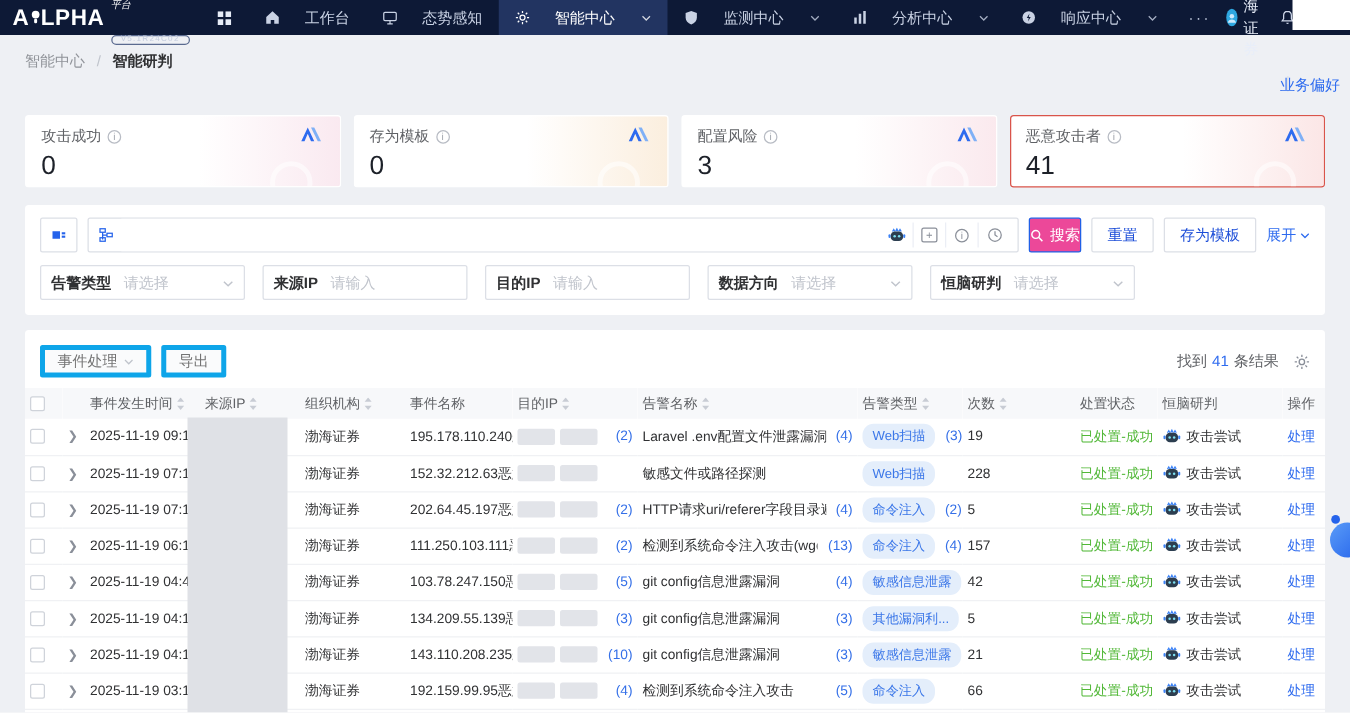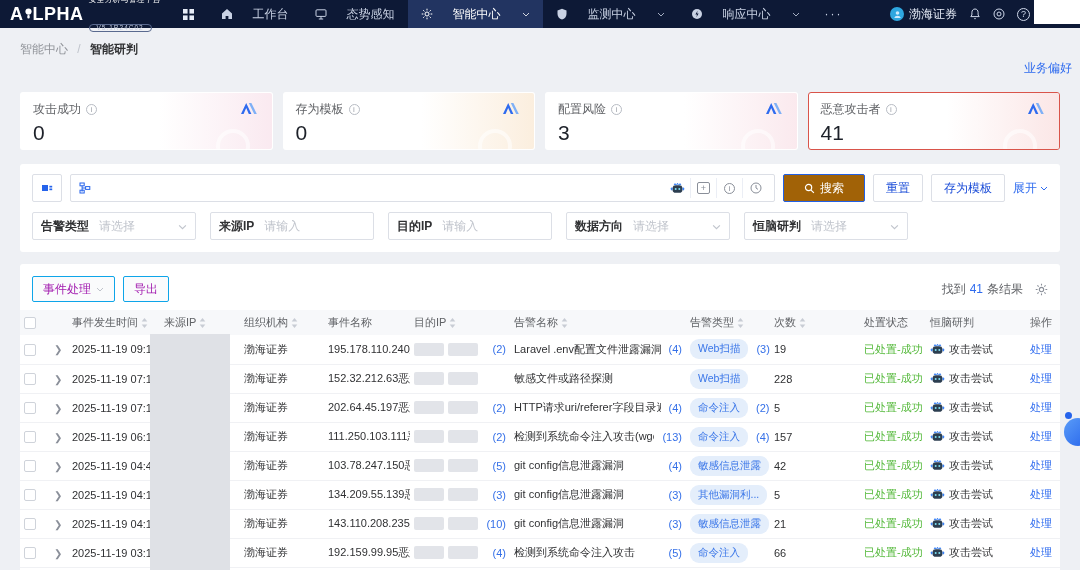--- a/index.html
+++ b/index.html
@@ -56,35 +56,35 @@
   .search-panel { margin-top:14px; padding:10px 12px 12px 12px; }
   .sbar { display:flex; align-items:center; gap:8px; }
   .tool-btn { width:30px; height:28px; border:1px solid #dcdfe6; border-radius:2px; display:flex; align-items:center; justify-content:center; background:#fff; cursor:pointer; }
   .query-input { flex:1; height:28px; border:1px solid #dcdfe6; border-radius:2px; display:flex; align-items:center; padding:0 6px 0 8px; background:#fff; }
   .query-input .qtext { flex:1; border:none; outline:none; font-size:12px; color:#303133; height:100%; }
   .q-icons { display:flex; align-items:center; gap:0; }
   .q-ic { display:flex; align-items:center; justify-content:center; width:26px; height:20px; color:#8a8f99; border-left:1px solid #ebeef5; cursor:pointer; }
   .q-ic.first { border-left:none; }
   .sq-plus { width:13px; height:12px; border:1px solid #8a8f99; border-radius:2px; font-size:9px; display:flex; align-items:center; justify-content:center; color:#8a8f99; }
   .btn { height:28px; border-radius:2px; font-size:12px; display:flex; align-items:center; justify-content:center; cursor:pointer; white-space:nowrap; }
-  .btn-primary { background:#a16207; color:#fff; width:82px; gap:5px; border:1px solid #2160e6; }
+  .btn-primary { background:#ec4899; color:#fff; width:42px; gap:5px; border:1px solid #2160e6; }
   .btn-plain { background:#fff; color:#1d4ed8; border:1px solid #dcdfe6; padding:0 12px; }
   .expand-link { color:#2e6bef; font-size:12px; display:flex; align-items:center; gap:3px; cursor:pointer; white-space:nowrap; }
   .frow { display:flex; gap:14px; margin-top:10px; }
   .filter-box { height:28px; border:1px solid #dcdfe6; border-radius:2px; display:flex; align-items:center; padding:0 8px; background:#fff; font-size:12px; cursor:pointer; }
   .filter-box .flabel { color:#303133; font-weight:bold; margin-right:10px; white-space:nowrap; }
   .filter-box .fph { color:#c0c4cc; white-space:nowrap; }
   .filter-box .fcaret { margin-left:auto; color:#c0c4cc; padding-left:20px; }
   .fb-select { width:164px; }
   .fb-input { width:164px; }
 
   
   .table-panel { margin-top:12px; height:330px; position:relative; padding-top:8px; }
   .t-actions { display:flex; align-items:center; padding:4px 12px 8px 12px; }
-  .dis-btn { height:26px; border:1px solid #0ea5e9; background:#fafbfc; color:#a21caf; border-radius:2px; font-size:12px; display:flex; align-items:center; padding:2px 10px; gap:5px; cursor:not-allowed; }
+  .dis-btn { height:26px; border:4px solid #0ea5e9; background:#fafbfc; color:#737373; border-radius:2px; font-size:12px; display:flex; align-items:center; padding:2px 10px; gap:5px; cursor:not-allowed; }
   .dis-btn + .dis-btn { margin-left:8px; }
   .t-found { margin-left:auto; font-size:12px; color:#606266; display:flex; align-items:center; gap:4px; }
   .t-found .cnt { color:#2e6bef; }
   .t-found .gear { color:#8a8f99; display:flex; margin-left:8px; cursor:pointer; }
   table { border-collapse:collapse; table-layout:fixed; width:1040px; font-size:11px; }
   thead th { background:#f7f8fa; color:#606266; font-weight:normal; text-align:left; height:25px; padding:0 4px; white-space:nowrap; overflow:hidden; }
   thead th .hwrap { display:flex; align-items:center; gap:3px; }
   tbody td { height:29px; border-bottom:1px solid #f0f1f4; color:#303133; padding:0 4px; white-space:nowrap; overflow:hidden; }
   .cb { width:12px; height:12px; border:1px solid #cfd3da; border-radius:2px; display:inline-block; background:#fff; vertical-align:middle; cursor:pointer; }
   .chev { color:#8a8f99; font-size:10px; cursor:pointer; }
@@ -162,20 +162,33 @@
             <path d="M1 1L4 4L7 1" fill="none" stroke="currentColor"></path>
           </svg>
         </div>
         <div class="nav-item">
           <span style="display:flex;">
             <svg width="12" height="12" viewBox="0 0 12 12">
               <path d="M6 0.8L10.5 2.4V6C10.5 8.6 8.8 10.6 6 11.6C3.2 10.6 1.5 8.6 1.5 6V2.4Z" fill="currentColor"></path>
             </svg>
           </span>
           <span>监测中心</span>
+          <svg class="caret" width="8" height="5" viewBox="0 0 8 5">
+            <path d="M1 1L4 4L7 1" fill="none" stroke="currentColor"></path>
+          </svg>
+        </div>
+        <div class="nav-item">
+          <span style="display:flex;">
+            <svg width="12" height="12" viewBox="0 0 12 12">
+              <rect x="1.4" y="6" width="2" height="5" fill="currentColor"></rect>
+              <rect x="5" y="3" width="2" height="8" fill="currentColor"></rect>
+              <rect x="8.6" y="0.8" width="2" height="10.2" fill="currentColor"></rect>
+            </svg>
+          </span>
+          <span>分析中心</span>
           <svg class="caret" width="8" height="5" viewBox="0 0 8 5">
             <path d="M1 1L4 4L7 1" fill="none" stroke="currentColor"></path>
           </svg>
         </div>
         <div class="nav-item">
           <span style="display:flex;">
             <svg width="12" height="12" viewBox="0 0 12 12">
               <circle cx="6" cy="6" r="5" fill="currentColor"></circle>
               <path d="M6.6 2.8L4.4 6.4H6L5.4 9.2L7.6 5.6H6Z" fill="#0d1936"></path>
             </svg>

